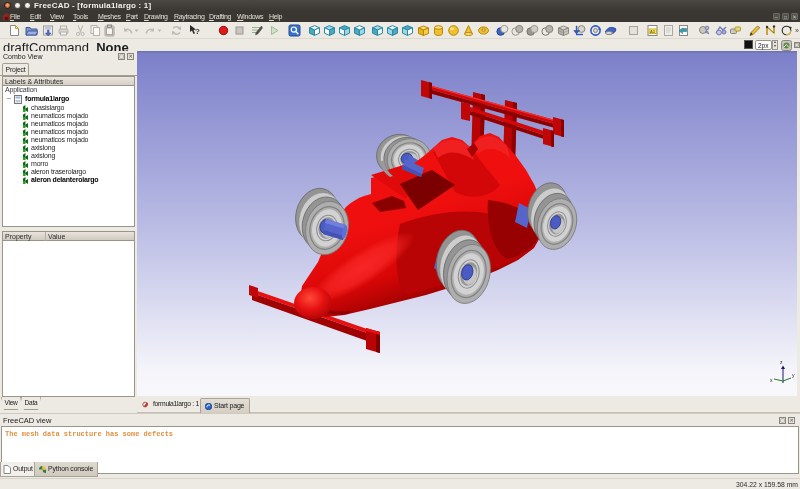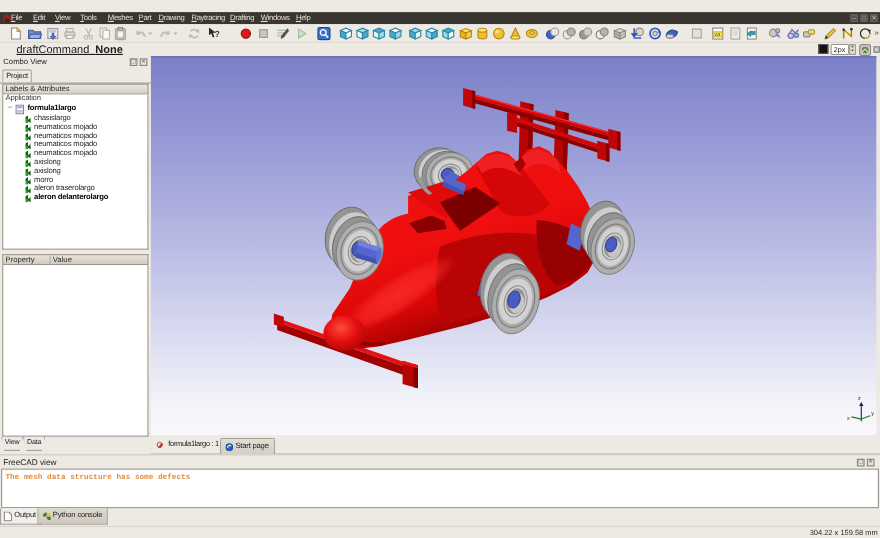--- a/index.html
+++ b/index.html
@@ -19,21 +19,21 @@
 #menubar { left:0; top:11px; width:800px; height:11px; background:#3a3733; color:#e3dfd6; font-size:7px; letter-spacing:-0.3px; }
 #menubar span.m { position:absolute; top:1.5px; }
 #menubar u { text-decoration:underline; }
 #fcicon { position:absolute; left:2px; top:1px; width:9px; height:9px; }
 
 
 #toolbar { left:0; top:22px; width:800px; height:17px; background:#EDE9E3; border-bottom:1px solid #DDD8D0; }
 .tbi { position:absolute; top:2px; width:13px; height:13px; }
 
 #row2 { left:0; top:39px; width:800px; height:12px; background:#EDE9E3; }
-#row2 .dc { position:absolute; left:15px; top:1px; font-size:10px; color:#1c1c1c;text-decoration:underline; }
+#row2 .dc { position:absolute; left:3px; top:1px; font-size:13px; color:#1c1c1c;text-decoration:underline; }
 
 
 #leftpanel { left:0; top:51px; width:137px; height:362px; background:#EDE9E3; }
 #cvtitle { position:absolute; left:3px; top:2px; font-size:7px; color:#1a1a1a; }
 .dockbtn { position:absolute; top:2px; width:7px; height:7px; border:1px solid #8a857c; background:#e5e1da; font-size:5px; line-height:5px; text-align:center; color:#555;}
 #projtab { position:absolute; left:2px; top:12px; width:27px; height:12px; background:#EDE9E3; border:1px solid #a39d92; border-bottom:none; border-radius:2px 2px 0 0; font-size:6.8px; letter-spacing:-0.2px; text-align:center; color:#1a1a1a; padding-top:1.5px;}
 #tabline { position:absolute; left:0px; top:24px; width:137px; height:1px; background:#a39d92;}
 #latbar { position:absolute; left:2px; top:25px; width:133px; height:10px; background:linear-gradient(#eae5de,#d6d0c6); border:1px solid #9a948a; font-size:7px; color:#2a2a2a; padding:0.5px 0 0 2px;}
 #treebox { position:absolute; left:2px; top:35px; width:133px; height:141px; background:#fff; border:1px solid #9a948a; border-top:none; }
 .trow { position:absolute; left:0; font-size:7px; letter-spacing:-0.2px; color:#1f1f1f; white-space:nowrap; }
@@ -50,33 +50,39 @@
 
 
 #mdibar { left:137px; top:396px; width:663px; height:17px; background:#EDE9E3; border-bottom:1px solid #c5bfb5;}
 .mditab { position:absolute; top:2px; height:15px; font-size:7.5px; color:#1a1a1a; }
 #mtab1 { left:2px; padding:2px 4px 0 14px; font-size:6.8px; letter-spacing:-0.3px; }
 #mtab2 { left:63px; background:linear-gradient(#e2ddd5,#d4cec4); border:1px solid #a8a297; border-bottom:none; border-radius:2px 2px 0 0; padding:2.5px 5px 0 13px; font-size:7px; letter-spacing:-0.2px; }
 
 
 #report { left:0; top:413px; width:800px; height:65px; background:#EDE9E3; border-top:1px solid #cfc9bf;}
 #rvtitle { position:absolute; left:3px; top:2px; font-size:7.5px; color:#1a1a1a;}
-#rbox { position:absolute; left:1px; top:12px; width:798px; height:36px; background:#fff; border:1px solid #9a948a; }
+#rbox { position:absolute; left:1px; top:12px; width:798px; height:48px; background:#fff; border:1px solid #9a948a; }
 #rtext { position:absolute; left:3px; top:3px; font-family:"Liberation Mono", monospace; font-size:7px; font-weight:bold; color:#e09040;}
 .rtab { position:absolute; top:48px; height:15px; font-size:6.8px; letter-spacing:-0.1px; color:#1a1a1a; }
 #rtab1 { left:0px; background:#f2efeb; border:1px solid #a8a297; border-top:none; padding:2.5px 4px 0 12px; }
 #rtab2 { left:34px; background:linear-gradient(#ded9d0,#cfc9be); border:1px solid #a8a297; border-top:none; padding:2.5px 4px 0 13px; }
 
 
 #statusbar { left:0; top:478px; width:800px; height:11px; background:#EDE9E3; border-top:1px solid #d8d3cb; }
 #stext { position:absolute; right:2px; top:1.5px; font-size:6.8px; color:#2a2a2a; }
 </style>
 </head>
 <body>
 <div id="win">
+  <div id="titlebar" class="abs">
+    <span id="wb1" class="wbtn"></span>
+      <span id="wb2" class="wbtn"></span>
+      <span id="wb3" class="wbtn"></span>
+    <span class="ttext">FreeCAD - [formula1largo : 1]</span>
+  </div>
   <div id="menubar" class="abs">
     <svg id="fcicon" viewBox="0 0 10 10">
         <path d="M1 9 L1 4 L5 1 L9 4 L9 9 Z" fill="#8c2620"></path>
         <path d="M3 9 L3 5.5 L7 5.5 L7 9 Z" fill="#5a1512"></path>
       </svg>
     <span class="m" style="left:10px"><u>F</u>ile</span>
     <span class="m" style="left:30px"><u>E</u>dit</span>
     <span class="m" style="left:50px"><u>V</u>iew</span>
     <span class="m" style="left:73px"><u>T</u>ools</span>
     <span class="m" style="left:98px"><u>M</u>eshes</span>

